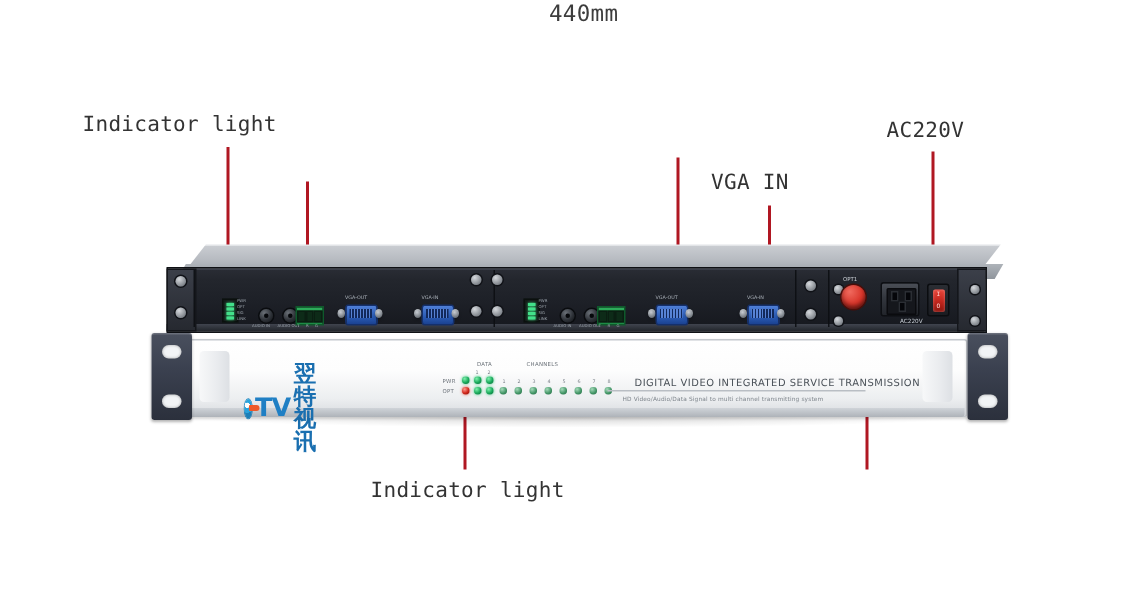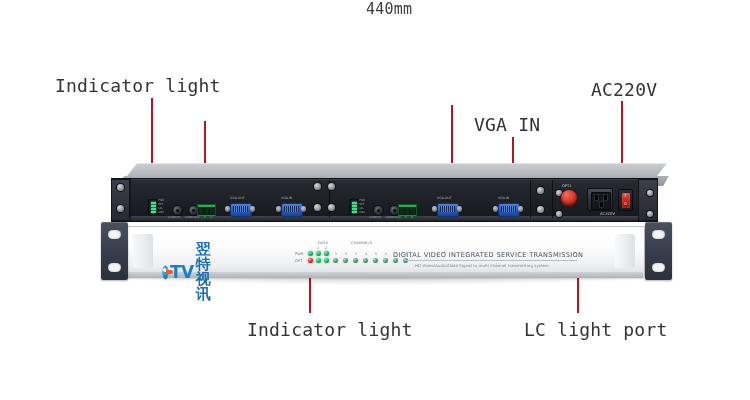--- a/index.html
+++ b/index.html
@@ -10,21 +10,21 @@
   }
   .stage{position:absolute;left:0;top:0;width:650px;height:400px;margin-left:11px;}
 
   
   .ann{
     position:absolute;color:#3a3a3a;white-space:nowrap;
     font-family:"DejaVu Sans Mono","Liberation Mono",monospace;
     letter-spacing:.2px;
   }
   .ann-dim{font-size:15px;color:#3d3d3d;}
-  .ann-lbl{font-size:18px;color:#333;}
+  .ann-lbl{font-size:14px;color:#333;}
   .leader{position:absolute;width:1.6px;background:#b01722;}
 
   
   .device{position:absolute;}
 
   
   .topcover{
     position:absolute;left:118px;top:163px;width:530px;height:20px;
     background:linear-gradient(180deg,#c9ccd1 0%,#b7bbc1 45%,#9aa0a7 100%);
     transform:skewX(-38deg);
@@ -254,21 +254,20 @@
   <div class="ann ann-lbl" style="left:463px;top:114px;">VGA IN</div>
   <div class="leader" style="left:501px;top:137px;height:65px;"></div>
 
   <div class="ann ann-lbl" style="left:580px;top:79px;">AC220V</div>
   <div class="leader" style="left:610px;top:101px;height:101px;"></div>
 
   <div class="leader" style="left:298px;top:277px;height:36px;"></div>
   <div class="ann ann-lbl" style="left:236px;top:319px;">Indicator light</div>
 
   <div class="leader" style="left:566px;top:277px;height:36px;"></div>
-  <div class="ann ann-lbl" style="left:513px;top:319px;">LC light port</div>
 
   <div class="device">
 
     <div class="topcover"></div>
     <div class="topcover2"></div>
 
     <div class="rear"></div>
     <div class="rear-edge"></div>
     <div class="rear-cap" style="left:100px;"></div>
     <div class="rear-cap" style="left:627px;"></div>
@@ -440,19 +439,19 @@
       <div class="led dim" style="left:322px;top:258px;"></div>
       <div class="led dim" style="left:332px;top:258px;"></div>
       <div class="led dim" style="left:342px;top:258px;"></div>
       <div class="led dim" style="left:352px;top:258px;"></div>
       <div class="led dim" style="left:362px;top:258px;"></div>
       <div class="led dim" style="left:372px;top:258px;"></div>
       <div class="led dim" style="left:382px;top:258px;"></div>
       <div class="led dim" style="left:392px;top:258px;"></div>
     </div>
 
-    <div class="ftitle" style="left:382px;top:251px;">DIGITAL VIDEO INTEGRATED SERVICE TRANSMISSION</div>
+    <div class="ftitle" style="left:412px;top:251px;">DIGITAL VIDEO INTEGRATED SERVICE TRANSMISSION</div>
     <div class="frule" style="left:394px;top:260px;width:172px;"></div>
     <div class="fsub" style="left:404px;top:263px;">HD Video/Audio/Data Signal to multi channel transmitting system</div>
 
     <div class="shadow"></div>
   </div>
 </div>
 
 </body></html>

